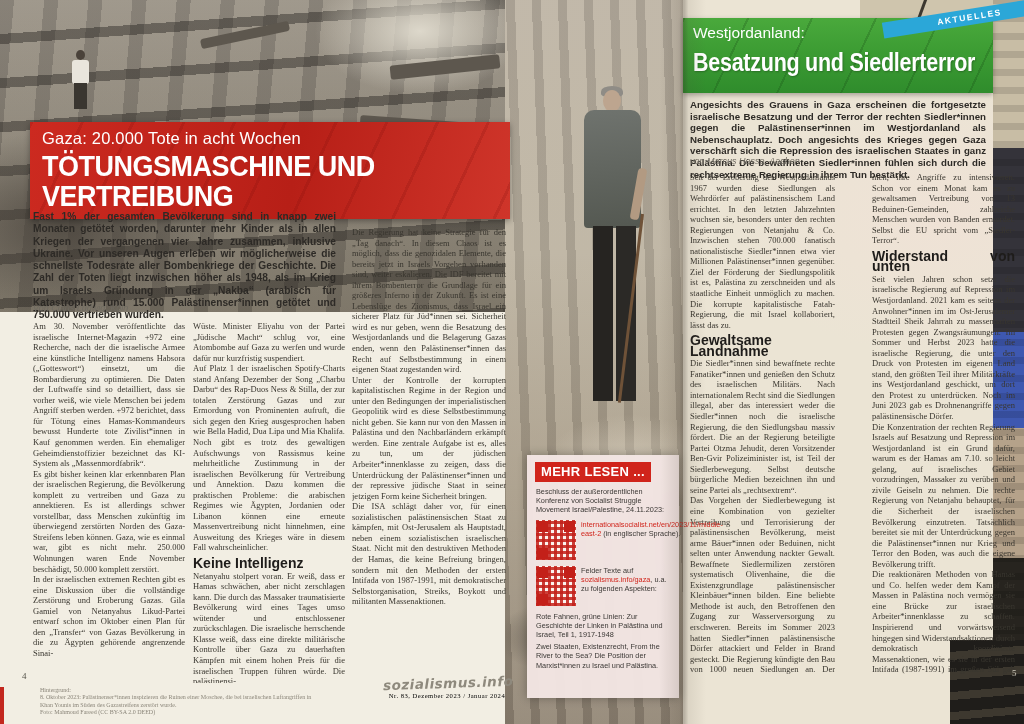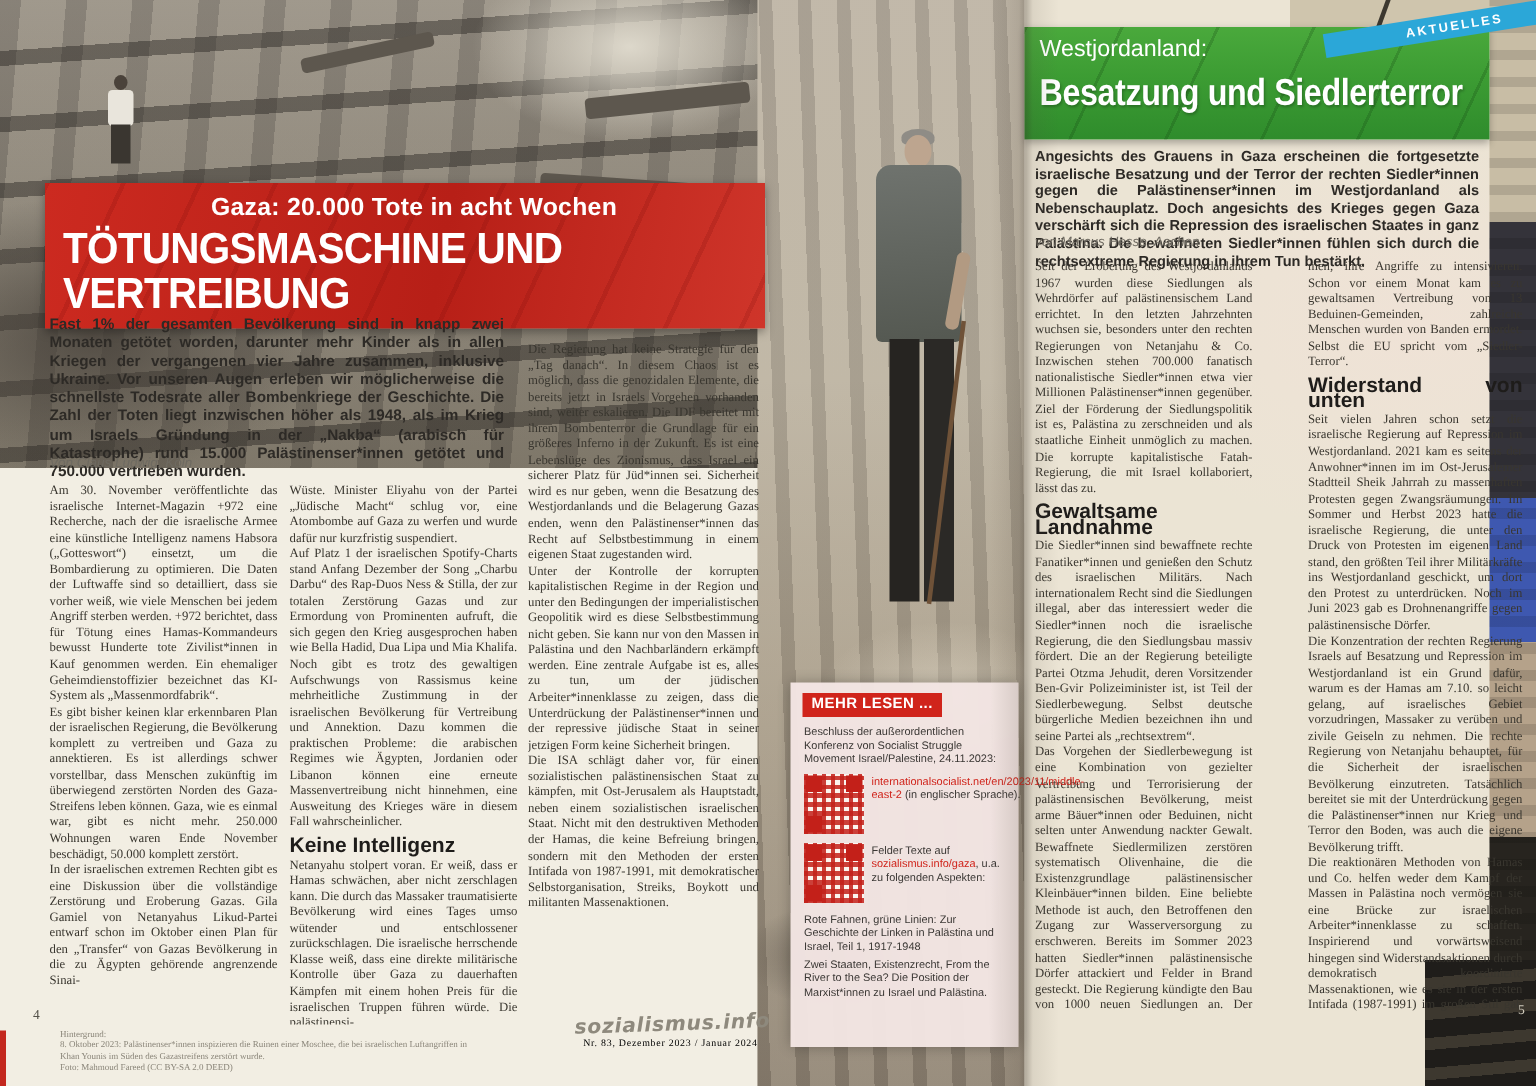--- a/index.html
+++ b/index.html
@@ -48,21 +48,21 @@
   .photo-corner-right .stick{position:absolute;left:60px;top:-4px;width:3px;height:30px;background:#3c3830;transform:rotate(20deg);}
   .photo-bottom-right{position:absolute;left:950px;top:640px;width:74px;height:84px;
     background:repeating-linear-gradient(175deg,#1f1d1a 0 12px,#3d382f 12px 20px);}
 
   
   .red-box{position:absolute;left:30px;top:122px;width:480px;height:97px;
     background:
       repeating-linear-gradient(115deg, rgba(120,10,8,.18) 0 3px, transparent 3px 46px),
       linear-gradient(100deg,#cc2a20 0%,#b71f17 55%,#cf352a 100%);
     box-shadow:0 2px 6px rgba(0,0,0,.35);padding:5px 0 0 12px;box-sizing:border-box;}
-  .kicker-left{font-size:16.5px;font-weight:700;color:#fff;letter-spacing:.2px;margin:2px 0 3px;text-align:center;}
+  .kicker-left{font-size:16.5px;font-weight:400;color:#fff;letter-spacing:.2px;margin:2px 0 3px;}
   .headline-left{font-size:29px;line-height:30px;font-weight:800;color:#fff;letter-spacing:-.5px;
     width:372px;transform:scaleX(.93);transform-origin:0 0;}
 
   
   .green-box{position:absolute;left:683px;top:18px;width:310px;height:75px;box-sizing:border-box;padding:6px 0 0 10px;
     background:
       repeating-linear-gradient(115deg, rgba(16,62,14,.22) 0 2px, transparent 2px 58px),
       linear-gradient(180deg,#4aa93c 0%,#3c9c33 45%,#2f8c2c 100%);
     box-shadow:0 2px 5px rgba(0,0,0,.3);}
   .green-kicker{font-size:15.5px;font-weight:400;color:#fff;margin:0 0 6px;}
@@ -88,21 +88,21 @@
   .lcol1{left:33px;top:321px;width:152px;height:362px;}
   .lcol2{left:193px;top:321px;width:152px;height:362px;}
   .lcol3{left:352px;top:227px;width:154px;height:450px;}
   .rcol1{left:690px;top:172px;width:145px;height:502px;}
   .rcol2{left:844px;top:172px;width:143px;height:505px;margin-left:28px;}
 
   
   .mehr{position:absolute;left:527px;top:455px;width:152px;height:243px;background:rgba(243,229,227,.97);
     box-shadow:0 0 9px rgba(0,0,0,.3);box-sizing:border-box;}
   .mehr-title{display:inline-block;margin:7px 0 0 8px;background:#d0241b;color:#fff;font-weight:700;
-    font-size:10px;letter-spacing:.3px;padding:2px 6px 3px;}
+    font-size:13px;letter-spacing:.3px;padding:2px 6px 3px;}
   .mehr-body{margin:5px 9px 0;font-size:7.3px;line-height:9.2px;color:#3b3835;}
   .mehr-body p{margin:3px 0;}
   .qr-row{display:flex;gap:5px;align-items:flex-start;margin:5px 0 6px;}
   .qr{width:40px;height:40px;flex:0 0 auto;background:
       linear-gradient(#c32019,#c32019) 1px 1px/11px 11px no-repeat,
       linear-gradient(#c32019,#c32019) calc(100% - 1px) 1px/11px 11px no-repeat,
       linear-gradient(#c32019,#c32019) 1px calc(100% - 1px)/11px 11px no-repeat,
       repeating-linear-gradient(0deg,rgba(195,32,25,.85) 0 3px,transparent 3px 6px),
       repeating-linear-gradient(90deg,rgba(195,32,25,.85) 0 3px,#fbf4ef 3px 6px);}
   .red-link{color:#d0241b;}

